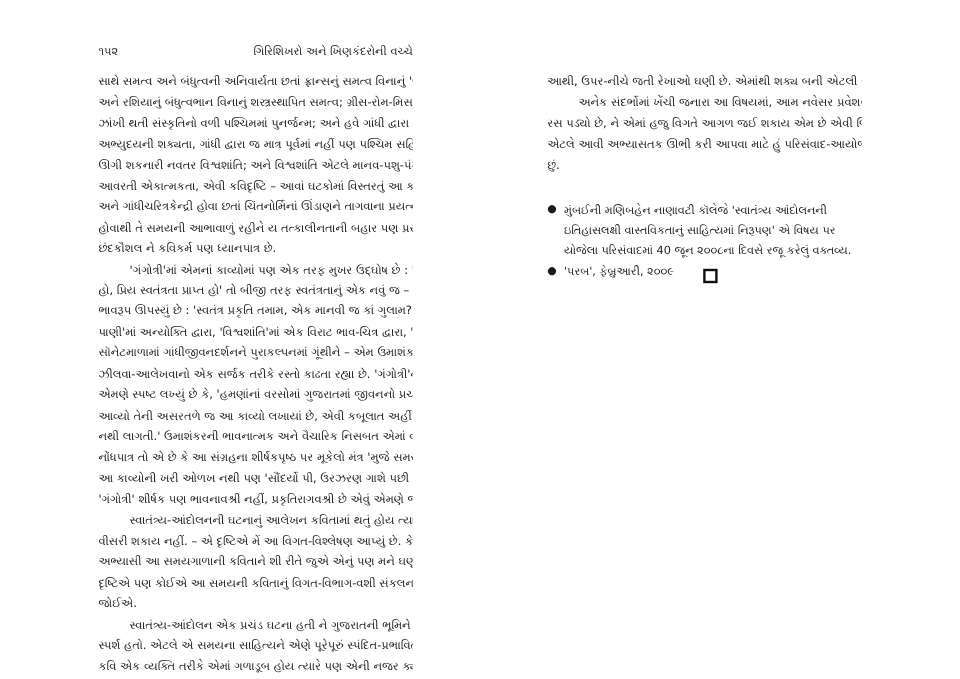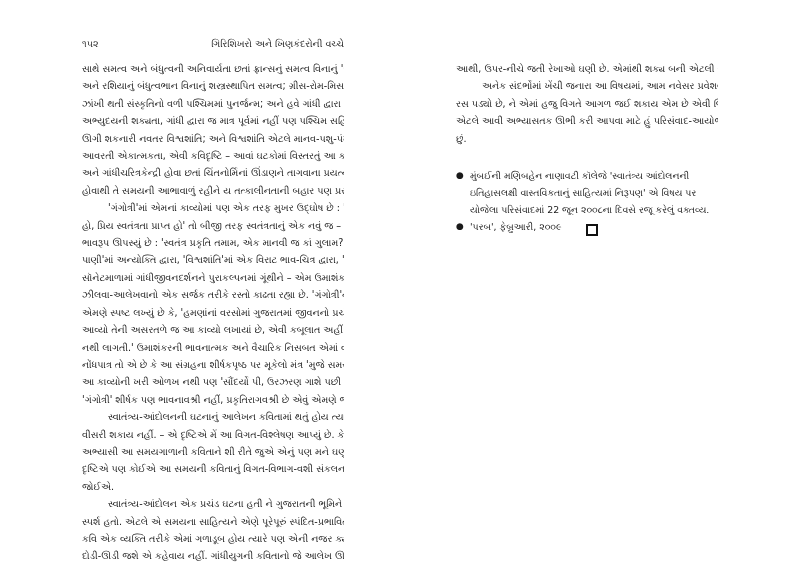--- a/index.html
+++ b/index.html
@@ -33,20 +33,21 @@
   </div>
   <div class="body" id="left-body">
       <span class="line">સાથે સમત્વ અને બંધુત્વની અનિવાર્યતા છતાં ફ્રાન્સનું સમત્વ વિનાનું 'જુલિયટઝર સ્વાતંત્ર્ય'</span>
       <span class="line">અને રશિયાનું બંધુત્વભાન વિનાનું શસ્ત્રસ્થાપિત સમત્વ; ગ્રીસ-રોમ-મિસરના પતનથી</span>
       <span class="line">ઝાંખી થતી સંસ્કૃતિનો વળી પશ્ચિમમાં પુનર્જન્મ; અને હવે ગાંધી દ્વારા ભારતમાં એના</span>
       <span class="line">અભ્યુદયની શક્યતા, ગાંધી દ્વારા જ માત્ર પૂર્વમાં નહીં પણ પશ્ચિમ સહિતના વિશ્વભરમાં</span>
       <span class="line">ઊગી શકનારી નવતર વિશ્વશાંતિ; અને વિશ્વશાંતિ એટલે માનવ-પશુ-પંખી-વૃક્ષોને પણ</span>
       <span class="line">આવરતી એકાત્મકતા, એવી કવિદૃષ્ટિ – આવાં ઘટકોમાં વિસ્તરતું આ કાવ્ય, ગાંધીવિચાર</span>
       <span class="line">અને ગાંધીચરિત્રકેન્દ્રી હોવા છતાં ચિંતનોર્મિનાં ઊંડાણને તાગવાના પ્રયત્નની દિશામાં જતું</span>
       <span class="line">હોવાથી તે સમયની આભાવાળું રહીને ય તત્કાલીનતાની બહાર પણ પ્રસરી રહ્યું છે. એનું</span>
+      <span class="line last">છંદકૌશલ ને કવિકર્મ પણ ધ્યાનપાત્ર છે.</span>
       <span class="line indent">'ગંગોત્રી'માં એમનાં કાવ્યોમાં પણ એક તરફ મુખર ઉદ્‌ઘોષ છે : 'મુજે સમરગાન</span>
       <span class="line">હો, પ્રિય સ્વતંત્રતા પ્રાપ્ત હો' તો બીજી તરફ સ્વતંત્રતાનું એક નવું જ – કવિદૃષ્ટિયુક્ત</span>
       <span class="line">ભાવરૂપ ઊપસ્યું છે : 'સ્વતંત્ર પ્રકૃતિ તમામ, એક માનવી જ કાં ગુલામ?' અને 'બળતાં</span>
       <span class="line">પાણી'માં અન્યોક્તિ દ્વારા, 'વિશ્વશાંતિ'માં એક વિરાટ ભાવ-ચિત્ર દ્વારા, 'આત્મપ્રભારી'</span>
       <span class="line">સૉનેટમાળામાં ગાંધીજીવનદર્શનને પુરાકલ્પનમાં ગૂંથીને – એમ ઉમાશંકર સમકાલીનતાને</span>
       <span class="line">ઝીલવા-આલેખવાનો એક સર્જક તરીકે રસ્તો કાઢતા રહ્યા છે. 'ગંગોત્રી'ના નિવેદનમાં</span>
       <span class="line">એમણે સ્પષ્ટ લખ્યું છે કે, 'હમણાંનાં વરસોમાં ગુજરાતમાં જીવનનો પ્રચંડ જુવાળ ચડી</span>
       <span class="line">આવ્યો તેની અસરતળે જ આ કાવ્યો લખાયાં છે, એવી કબૂલાત અહીં ચોરી રાખવી ઇષ્ટ</span>
       <span class="line">નથી લાગતી.' ઉમાશંકરની ભાવનાત્મક અને વૈચારિક નિસબત એમાં વરતાય છે. પણ</span>
       <span class="line">નોંધપાત્ર તો એ છે કે આ સંગ્રહના શીર્ષકપૃષ્ઠ પર મૂકેલો મંત્ર 'મુજે સમરગાન હો' – એ</span>
@@ -68,21 +69,21 @@
   <div class="body" id="right-body">
       <span class="line">આથી, ઉપર-નીચે જતી રેખાઓ ઘણી છે. એમાંથી શક્ય બની એટલી રેખાઓને અહીં</span>
       <span class="line indent">અનેક સંદર્ભોમાં ખેંચી જનારા આ વિષયમાં, આમ નવેસર પ્રવેશવામાં મને બહુ</span>
       <span class="line">રસ પડ્યો છે, ને એમાં હજુ વિગતે આગળ જઈ શકાય એમ છે એવી જિજ્ઞાસા જાગી છે.</span>
       <span class="line">એટલે આવી અભ્યાસતક ઊભી કરી આપવા માટે હું પરિસંવાદ-આયોજકોનો આભારી</span>
       <span class="line last">છું.</span>
     </div>
   <div class="notes" id="right-notes">
       <div class="note">
         <span class="bullet">●</span>
-        <span class="note-text">મુંબઈની મણિબહેન નાણાવટી કૉલેજે 'સ્વાતંત્ર્ય આંદોલનની ઇતિહાસલક્ષી વાસ્તવિકતાનું સાહિત્યમાં નિરૂપણ' એ વિષય પર યોજેલા પરિસંવાદમાં 22 જૂન ૨૦૦૮ના દિવસે રજૂ કરેલું વક્તવ્ય.</span>
+        <span class="note-text">મુંબઈની મણિબહેન નાણાવટી કૉલેજે 'સ્વાતંત્ર્ય આંદોલનની ઇતિહાસલક્ષી વાસ્તવિકતાનું સાહિત્યમાં નિરૂપણ' એ વિષય પર યોજેલા પરિસંવાદમાં 40 જૂન ૨૦૦૮ના દિવસે રજૂ કરેલું વક્તવ્ય.</span>
       </div>
       <div class="note">
         <span class="bullet">●</span>
         <span class="note-text">'પરબ', ફેબ્રુઆરી, ૨૦૦૯</span>
       </div>
     </div>
   <div class="endmark"></div>
 </div>
 
 </body></html>

